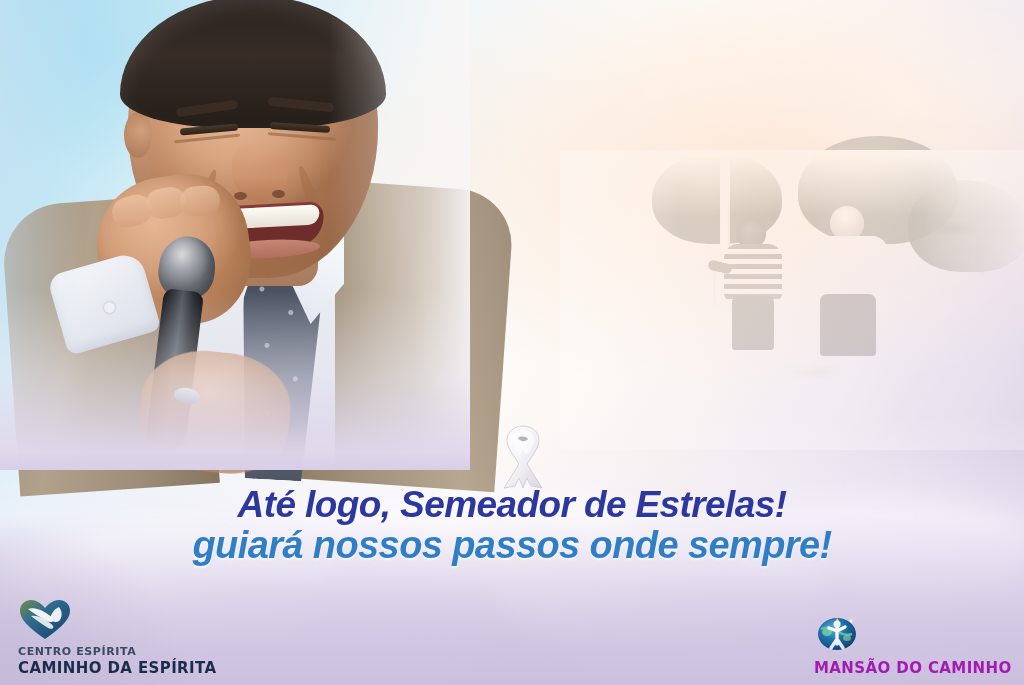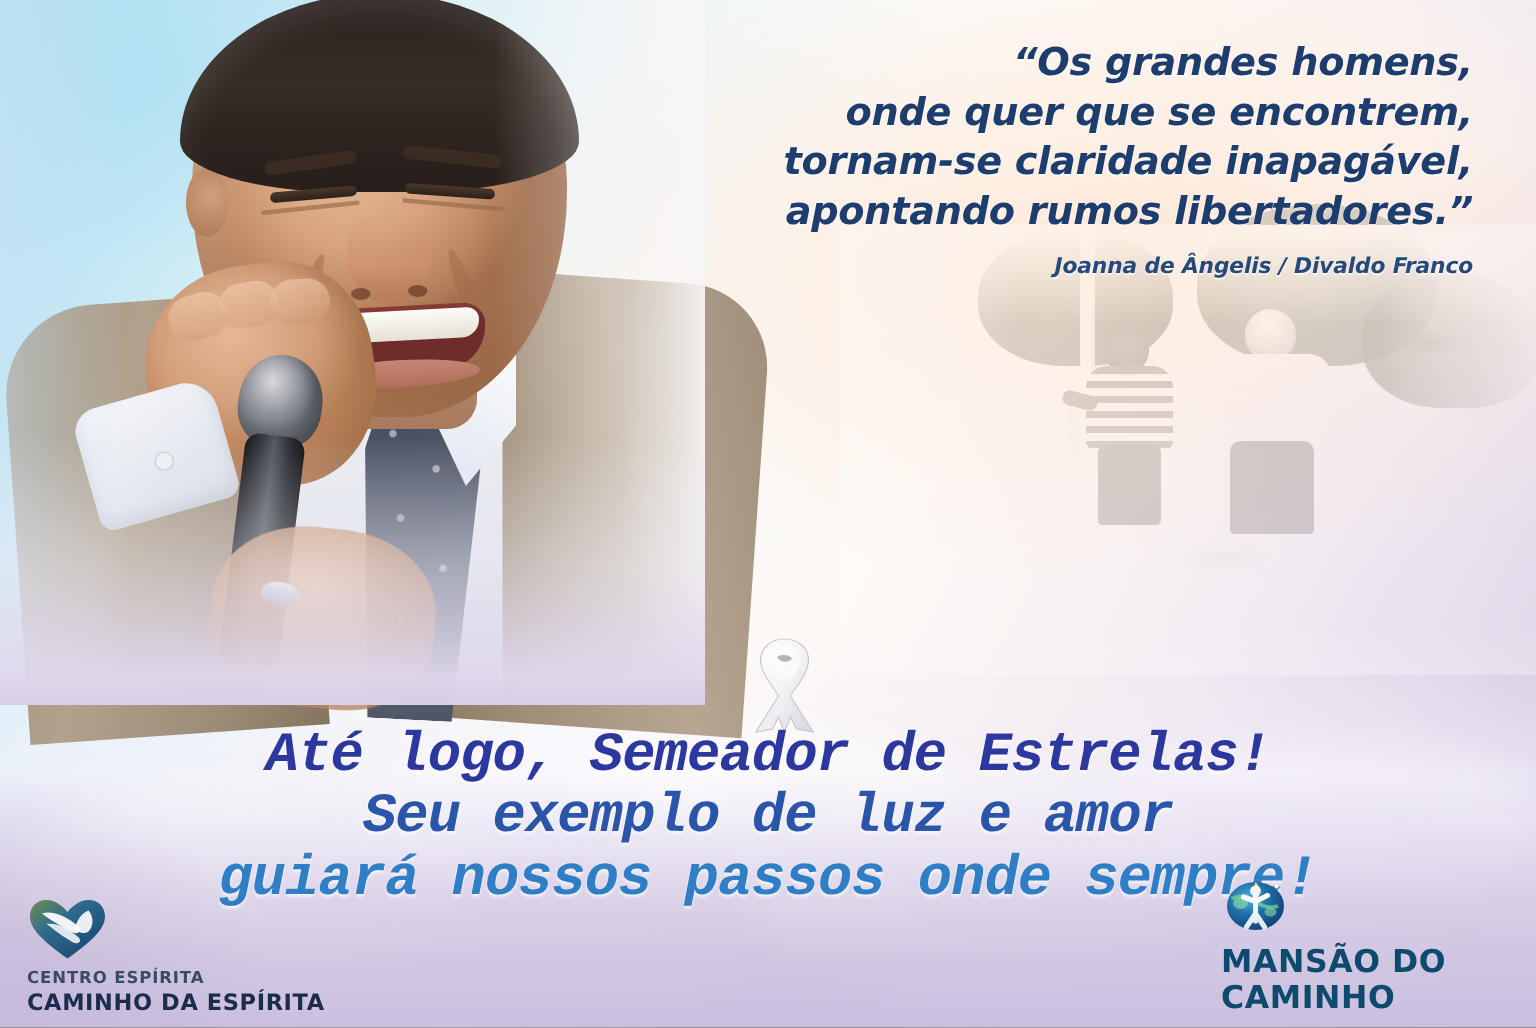--- a/index.html
+++ b/index.html
@@ -388,21 +388,21 @@
 
   
   .ribbon { position: absolute; left: 488px; top: 412px; width: 70px; height: 80px; }
 
   
   .headline {
     position: absolute; left: 0; right: 0; top: 484px;
     text-align: center;
   }
   .hl {
-    font-family: Liberation Mono, monospace;
+    font-family: Liberation Sans, sans-serif;
     font-style: italic;
     font-weight: bold;
     font-size: 37px;
     line-height: 41px;
     letter-spacing: -0.6px;
     white-space: nowrap;
     text-shadow: 0 2px 2px rgba(255,255,255,0.6), 0 0 1px rgba(255,255,255,0.9);
   }
   .hl-1 { color: #2c37a0; }
   .hl-2 { color: #2a55ab; }
@@ -421,21 +421,21 @@
     font-family: "DejaVu Sans", sans-serif;
     font-weight: bold; font-size: 11px; letter-spacing: 0.6px;
     color: #3b4a63;
   }
   .logo-txt-2 {
     font-family: "DejaVu Sans", sans-serif;
     font-weight: bold; font-size: 15px; letter-spacing: 0.4px;
     color: #1c2c4c; margin-top: 1px;
   }
   .logo-right .logo-txt-2 {
-    font-size: 21px; color: #0c4a6e;
+    font-size: 15px; color: #a21caf;
   }
 </style>
 </head>
 <body>
 
 <div id="poster">
 
   <div class="bg-layer sky-base"></div>
   <div class="bg-layer sky-warm"></div>
 
@@ -516,48 +516,40 @@
       <div class="mic">
         <div class="mic-head"></div>
         <div class="mic-body"></div>
       </div>
       <div class="hand2"></div>
       <div class="ring"></div>
     </div>
     <div class="portrait-fade"></div>
   </div>
 
-  <div class="quote-block">
-    <div class="quote-line">“Os grandes homens,</div>
-    <div class="quote-line">onde quer que se encontrem,</div>
-    <div class="quote-line">tornam-se claridade inapagável,</div>
-    <div class="quote-line">apontando rumos libertadores.”</div>
-    <div class="quote-attrib">Joanna de Ângelis / Divaldo Franco</div>
-  </div>
 
   <div class="ribbon">
     <svg width="70" height="80" viewBox="0 0 70 80">
       <defs>
         <linearGradient id="rg" x1="0" y1="0" x2="1" y2="1">
           <stop offset="0%" stop-color="#ffffff"></stop>
           <stop offset="48%" stop-color="#f3f2f5"></stop>
           <stop offset="100%" stop-color="#d9d7df"></stop>
         </linearGradient>
       </defs>
       <g filter="none">
         <path d="M35 14 C26 14 19 20 19 28 C19 36 26 44 31 52 L16 76 L27 74 L31 66 L35 76 L39 66 L43 74 L54 76 L39 52 C44 44 51 36 51 28 C51 20 44 14 35 14 Z" fill="url(#rg)" stroke="#c9c6d1" stroke-width="0.8"></path>
         <path d="M35 18 C29 18 24 22 24 28 C24 33 28 38 32 43 C33 41 34 40 35 38 C36 40 37 41 38 43 C42 38 46 33 46 28 C46 22 41 18 35 18 Z" fill="#ffffff" opacity="0.55"></path>
         <path d="M30 26 C32 24 38 24 40 27 C38 30 32 30 30 26 Z" fill="#8d8a97" opacity="0.65"></path>
       </g>
     </svg>
   </div>
 
   <div class="headline">
     <div class="hl hl-1">Até logo, Semeador de Estrelas!</div>
-    <div class="hl hl-2">Seu exemplo de luz e amor</div>
     <div class="hl hl-3">guiará nossos passos onde sempre!</div>
   </div>
 
   <div class="logo logo-left">
     <span class="logo-mark">
       <svg width="54" height="44" viewBox="0 0 54 44">
         <defs>
           <linearGradient id="hg" x1="0" y1="0" x2="1" y2="1">
             <stop offset="0%" stop-color="#6f8f4e"></stop>
             <stop offset="38%" stop-color="#2e6a8e"></stop>

